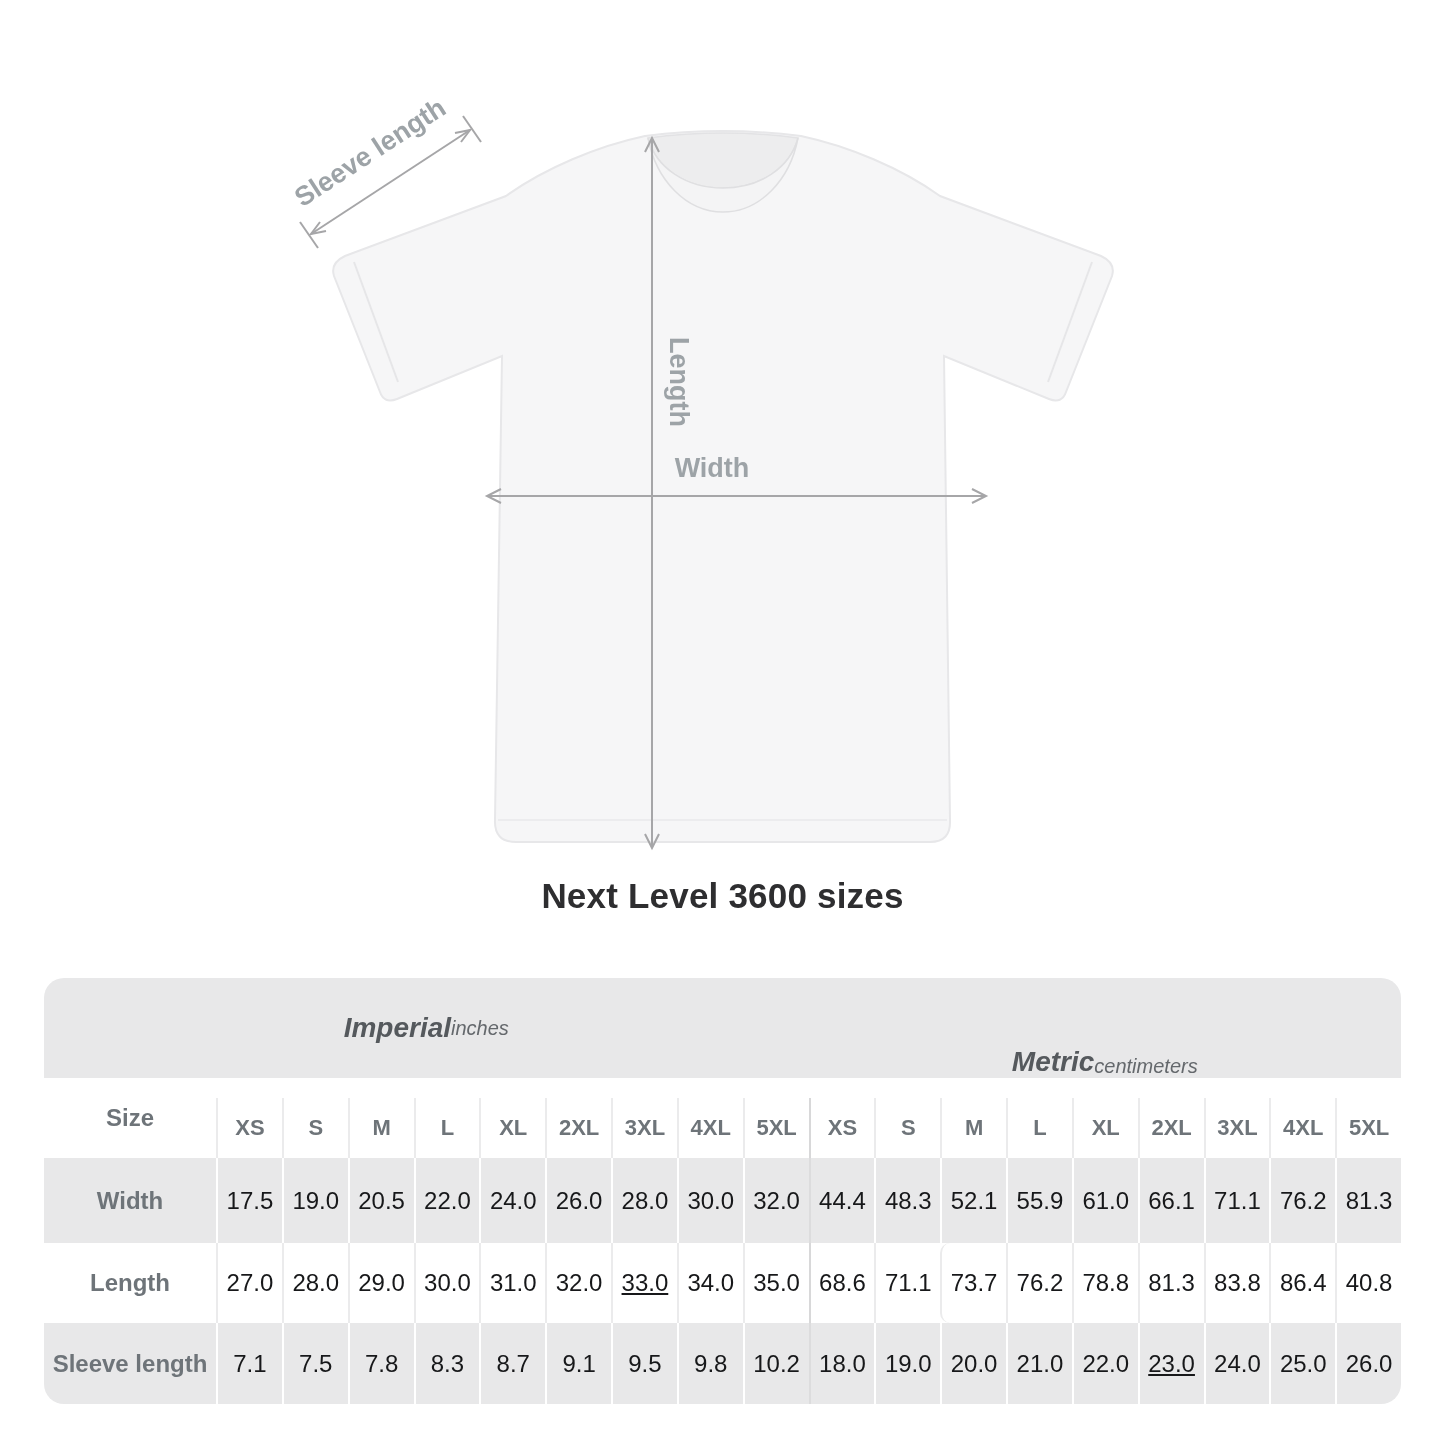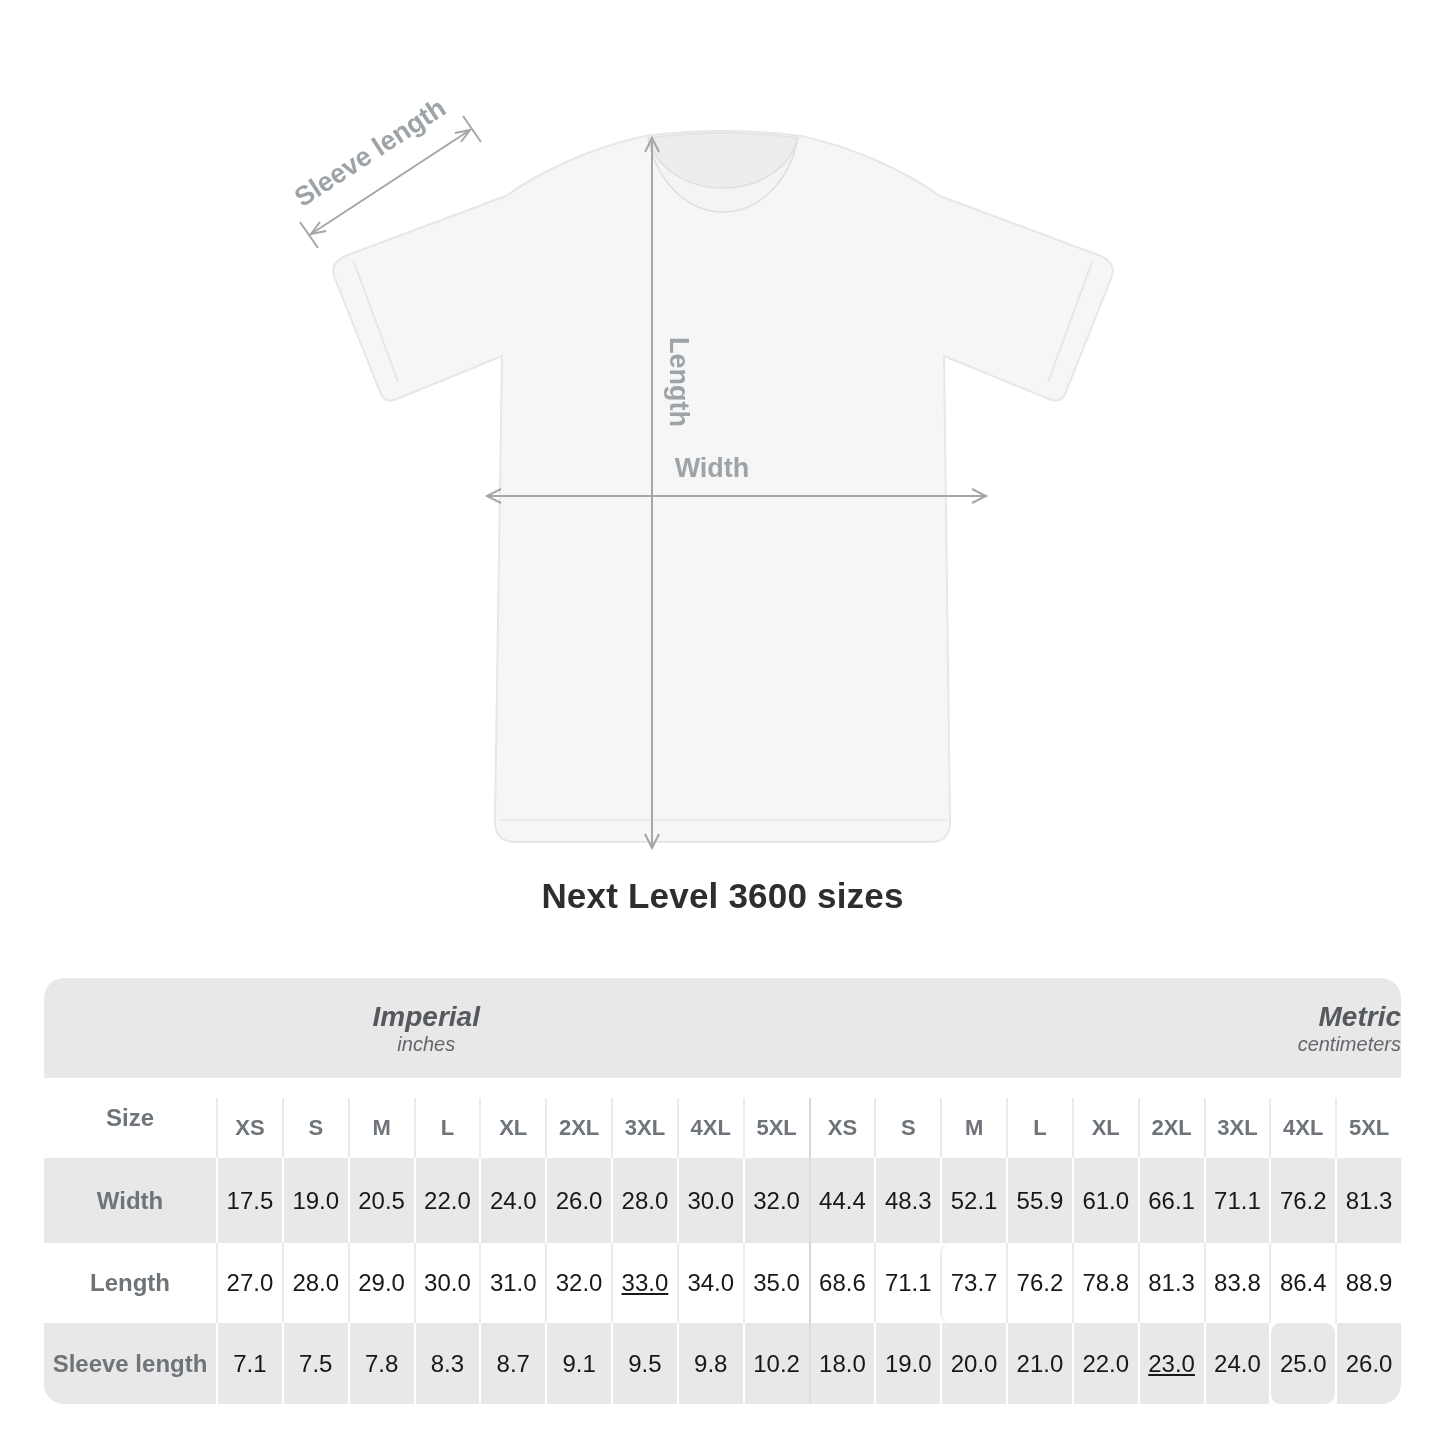--- a/index.html
+++ b/index.html
@@ -20,21 +20,21 @@
     font-size:21px;font-style:italic;color:#77787a;
   }
   
   .size-table{
     position:absolute;left:44px;top:978px;width:1357px;height:426px;
     display:grid;grid-template-columns:172px repeat(18,1fr);
     grid-template-rows:100px 80px 85px 80px 81px;
     border-radius:20px;overflow:hidden;
   }
   .unit-cell{
-    background:#e8e8e9;display:flex;flex-direction:column;
+    background:#e8e8e9;display:flex;
     align-items:center;justify-content:center;gap:0;
   }
   .unit-cell.imperial{grid-row:1;grid-column:1 / span 10;}
   .unit-cell.metric{grid-row:1;grid-column:11 / span 9;align-items:flex-end;}
   .unit-name{font-size:28px;font-weight:bold;font-style:italic;color:#55595d;}
   .unit-sub{font-size:20px;font-style:italic;color:#64686c;}
   .cell{display:flex;align-items:center;justify-content:center;}
   .cell.w{border-left:2px solid #ebebec;}
   .cell.g{background:#e8e8e9;border-left:2px solid #ffffff;}
   .cell.w.b{border-left-color:#d8d8d9;}
@@ -167,35 +167,35 @@
       <div class="cell value w" style="grid-area: 4 / 9;">34.0</div>
       <div class="cell value w" style="grid-area: 4 / 10;">35.0</div>
       <div class="cell value w b" style="grid-area: 4 / 11;">68.6</div>
       <div class="cell value w" style="grid-area: 4 / 12;">71.1</div>
       <div class="cell value w" style="grid-area: 4 / 13; border-radius: 10px;">73.7</div>
       <div class="cell value w" style="grid-area: 4 / 14;">76.2</div>
       <div class="cell value w" style="grid-area: 4 / 15;">78.8</div>
       <div class="cell value w" style="grid-area: 4 / 16;">81.3</div>
       <div class="cell value w" style="grid-area: 4 / 17;">83.8</div>
       <div class="cell value w" style="grid-area: 4 / 18;">86.4</div>
-      <div class="cell value w" style="grid-area: 4 / 19;">88.9</div>
+      <div class="cell value w" style="grid-area: 4 / 19;">40.8</div>
       <div class="cell row-label first g" style="grid-area: 5 / 1;">Sleeve length</div>
       <div class="cell value g" style="grid-area: 5 / 2;">7.1</div>
       <div class="cell value g" style="grid-area: 5 / 3;">7.5</div>
       <div class="cell value g" style="grid-area: 5 / 4;">7.8</div>
       <div class="cell value g" style="grid-area: 5 / 5;">8.3</div>
       <div class="cell value g" style="grid-area: 5 / 6;">8.7</div>
       <div class="cell value g" style="grid-area: 5 / 7;">9.1</div>
       <div class="cell value g" style="grid-area: 5 / 8;">9.5</div>
       <div class="cell value g" style="grid-area: 5 / 9;">9.8</div>
       <div class="cell value g" style="grid-area: 5 / 10;">10.2</div>
       <div class="cell value g b" style="grid-area: 5 / 11;">18.0</div>
       <div class="cell value g" style="grid-area: 5 / 12;">19.0</div>
       <div class="cell value g" style="grid-area: 5 / 13;">20.0</div>
       <div class="cell value g" style="grid-area: 5 / 14;">21.0</div>
       <div class="cell value g" style="grid-area: 5 / 15;">22.0</div>
       <div class="cell value g" style="grid-area: 5 / 16; text-decoration: underline;">23.0</div>
       <div class="cell value g" style="grid-area: 5 / 17;">24.0</div>
-      <div class="cell value g" style="grid-area: 5 / 18; border-radius: 10px;">25.0</div>
+      <div class="cell value g" style="grid-area: 5 / 18;">25.0</div>
       <div class="cell value g" style="grid-area: 5 / 19;">26.0</div>
     </div>
 
 </div>
 
 </body></html>

